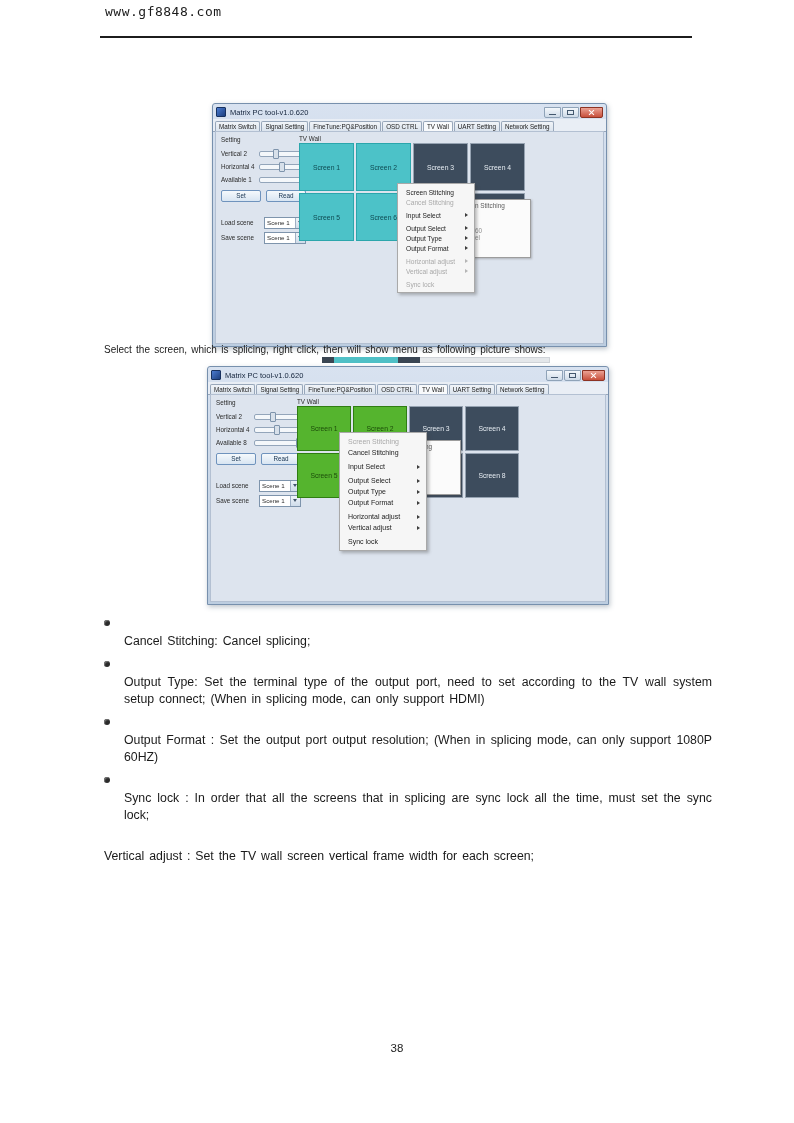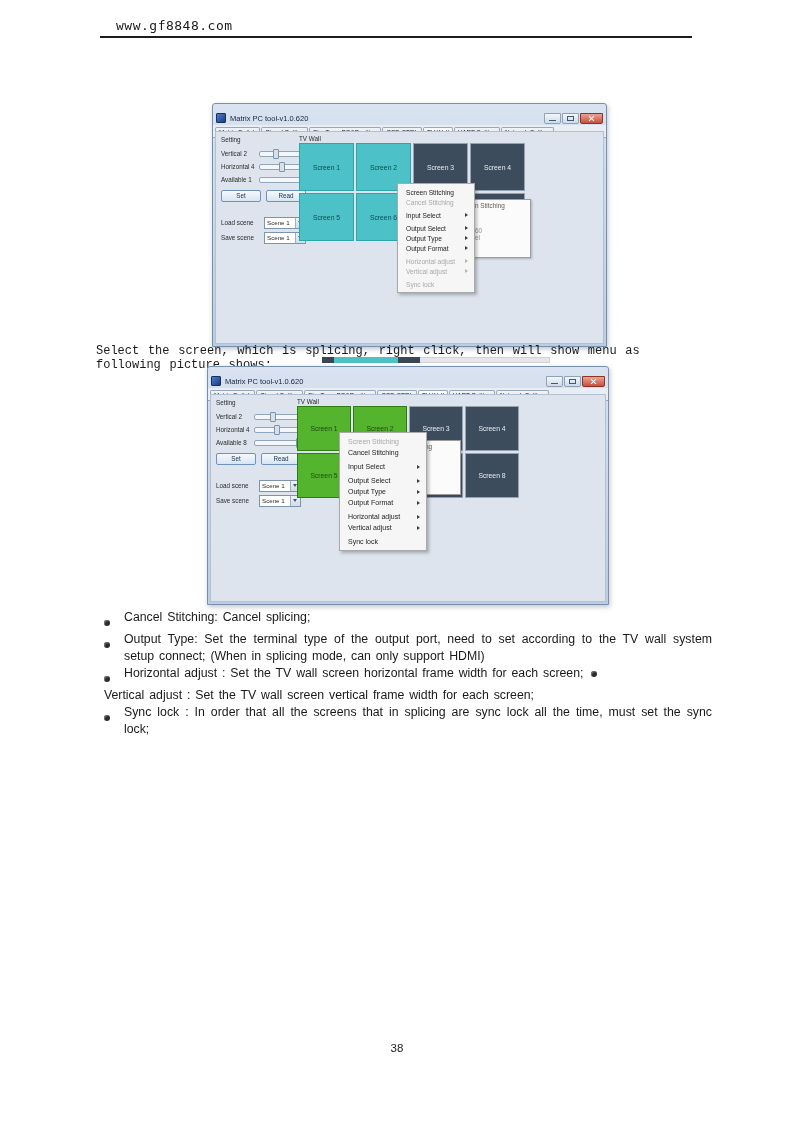--- a/index.html
+++ b/index.html
@@ -1,43 +1,43 @@
 <!DOCTYPE html>
 <html><head>
 <meta charset="utf-8">
 <style>
   html,body{margin:0;padding:0;}
   body{
     width:794px;height:1123px;position:relative;background:#ffffff;
     font-family:"Liberation Sans",sans-serif;color:#1a1a1a;overflow:hidden;
   }
   
-  .site-url{position:absolute;left:105px;top:18px;font-family:"DejaVu Sans Mono",monospace;
-    font-size:13px;color:#1b1b1b;letter-spacing:.5px;margin-left:11px;}
+  .site-url{position:absolute;left:105px;top:4px;font-family:"DejaVu Sans Mono",monospace;
+    font-size:13px;color:#1b1b1b;letter-spacing:.5px;}
   .header-rule{position:absolute;left:100px;top:36px;width:592px;height:2px;background:#1c1c1c;}
-  .caption{position:absolute;left:96px;top:344px;width:604px;font-size:12px;word-spacing:1.5px;font-family:Liberation Mono, monospace;}
+  .caption{position:absolute;left:104px;top:344px;width:604px;font-size:10px;word-spacing:1.5px;}
   .pagenum{position:absolute;left:0;right:0;top:1042px;text-align:center;font-size:11.5px;color:#222;}
 
   
   .bullets{position:absolute;left:104px;top:609px;width:608px;font-size:12.3px;line-height:17px;word-spacing:1.5px;}
   .bullet-item{display:flex;}
   .bullet-col{width:20px;flex:none;padding-top:5px;}
   .dot{display:inline-block;width:6px;height:6px;border-radius:50%;background:#2b2b2b;
     box-shadow:inset 1px 1px 1px #777;}
   .dot.inline{margin-left:8px;}
-  .bullet-text{flex:1;text-align:justify;}
+  .bullet-text{flex:1;text-align:justify;margin-top:24px;}
   .bullet-item.single .bullet-text{text-align:left;}
   .bullet-item.no-bullet .bullet-text{text-align:left;}
 
   
   .app-window{position:absolute;border:1px solid #7790ad;border-radius:3px 3px 0 0;
     background:linear-gradient(#d8e2f0,#bccde0);box-shadow:1px 2px 5px rgba(70,90,110,.35);}
   .w1{left:212px;top:103px;width:393px;height:242px;}
   .w2{left:207px;top:366px;width:400px;height:237px;}
-  .titlebar{height:14px;display:flex;align-items:center;padding:7px 3px 0 3px;}
+  .titlebar{height:14px;display:flex;align-items:center;padding:1px 3px 0 3px;}
   .app-icon{width:8px;height:8px;flex:none;border-radius:1px;border:1px solid #17315f;
     background:linear-gradient(135deg,#4a7bd0,#1d3f7e);}
   .title{font-size:7.5px;color:#13233b;margin-left:4px;flex:1;white-space:nowrap;}
   .win-btns{display:flex;gap:1px;}
   .wbtn{width:15px;height:9px;border:1px solid #8fa3b8;border-radius:0 0 2px 2px;
     background:linear-gradient(#f3f7fb,#cfdbe8);position:relative;}
   .wbtn.min::after{content:"";position:absolute;left:4px;right:4px;bottom:2px;height:1px;background:#44586e;}
   .wbtn.max::after{content:"";position:absolute;left:4px;right:4px;top:2px;bottom:2px;border:1px solid #44586e;}
   .wbtn.close{width:21px;background:linear-gradient(#eba294,#c8503c);border-color:#8d3323;}
   .wbtn.close::before,.wbtn.close::after{content:"";position:absolute;left:10px;top:1px;bottom:1px;width:1px;background:#fff;}
@@ -390,26 +390,26 @@
 
 <div class="bullets">
   <div class="bullet-item single">
     <span class="bullet-col"><span class="dot"></span></span>
     <div class="bullet-text">Cancel Stitching: Cancel splicing;</div>
   </div>
   <div class="bullet-item">
     <span class="bullet-col"><span class="dot"></span></span>
     <div class="bullet-text">Output Type: Set the terminal type of the output port, need to set according to the TV wall system setup connect; (When in splicing mode, can only support HDMI)</div>
   </div>
-  <div class="bullet-item single">
+  <div class="bullet-item">
     <span class="bullet-col"><span class="dot"></span></span>
-    <div class="bullet-text"><span>Horizontal adjust : Set the TV wall screen horizontal frame width for each screen;</span><span class="dot inline"></span></div>
-  </div>
-  <div class="bullet-item no-bullet">
-    <div class="bullet-text">Vertical adjust : Set the TV wall screen vertical frame width for each screen;</div>
+    <div class="bullet-text">Output Format : Set the output port output resolution; (When in splicing mode, can only support 1080P 60HZ)</div>
   </div>
   <div class="bullet-item">
     <span class="bullet-col"><span class="dot"></span></span>
     <div class="bullet-text">Sync lock : In order that all the screens that in splicing are sync lock all the time, must set the sync lock;</div>
   </div>
+  <div class="bullet-item no-bullet">
+    <div class="bullet-text">Vertical adjust : Set the TV wall screen vertical frame width for each screen;</div>
+  </div>
 </div>
 
 <div class="pagenum">38</div>
 
 </body></html>

